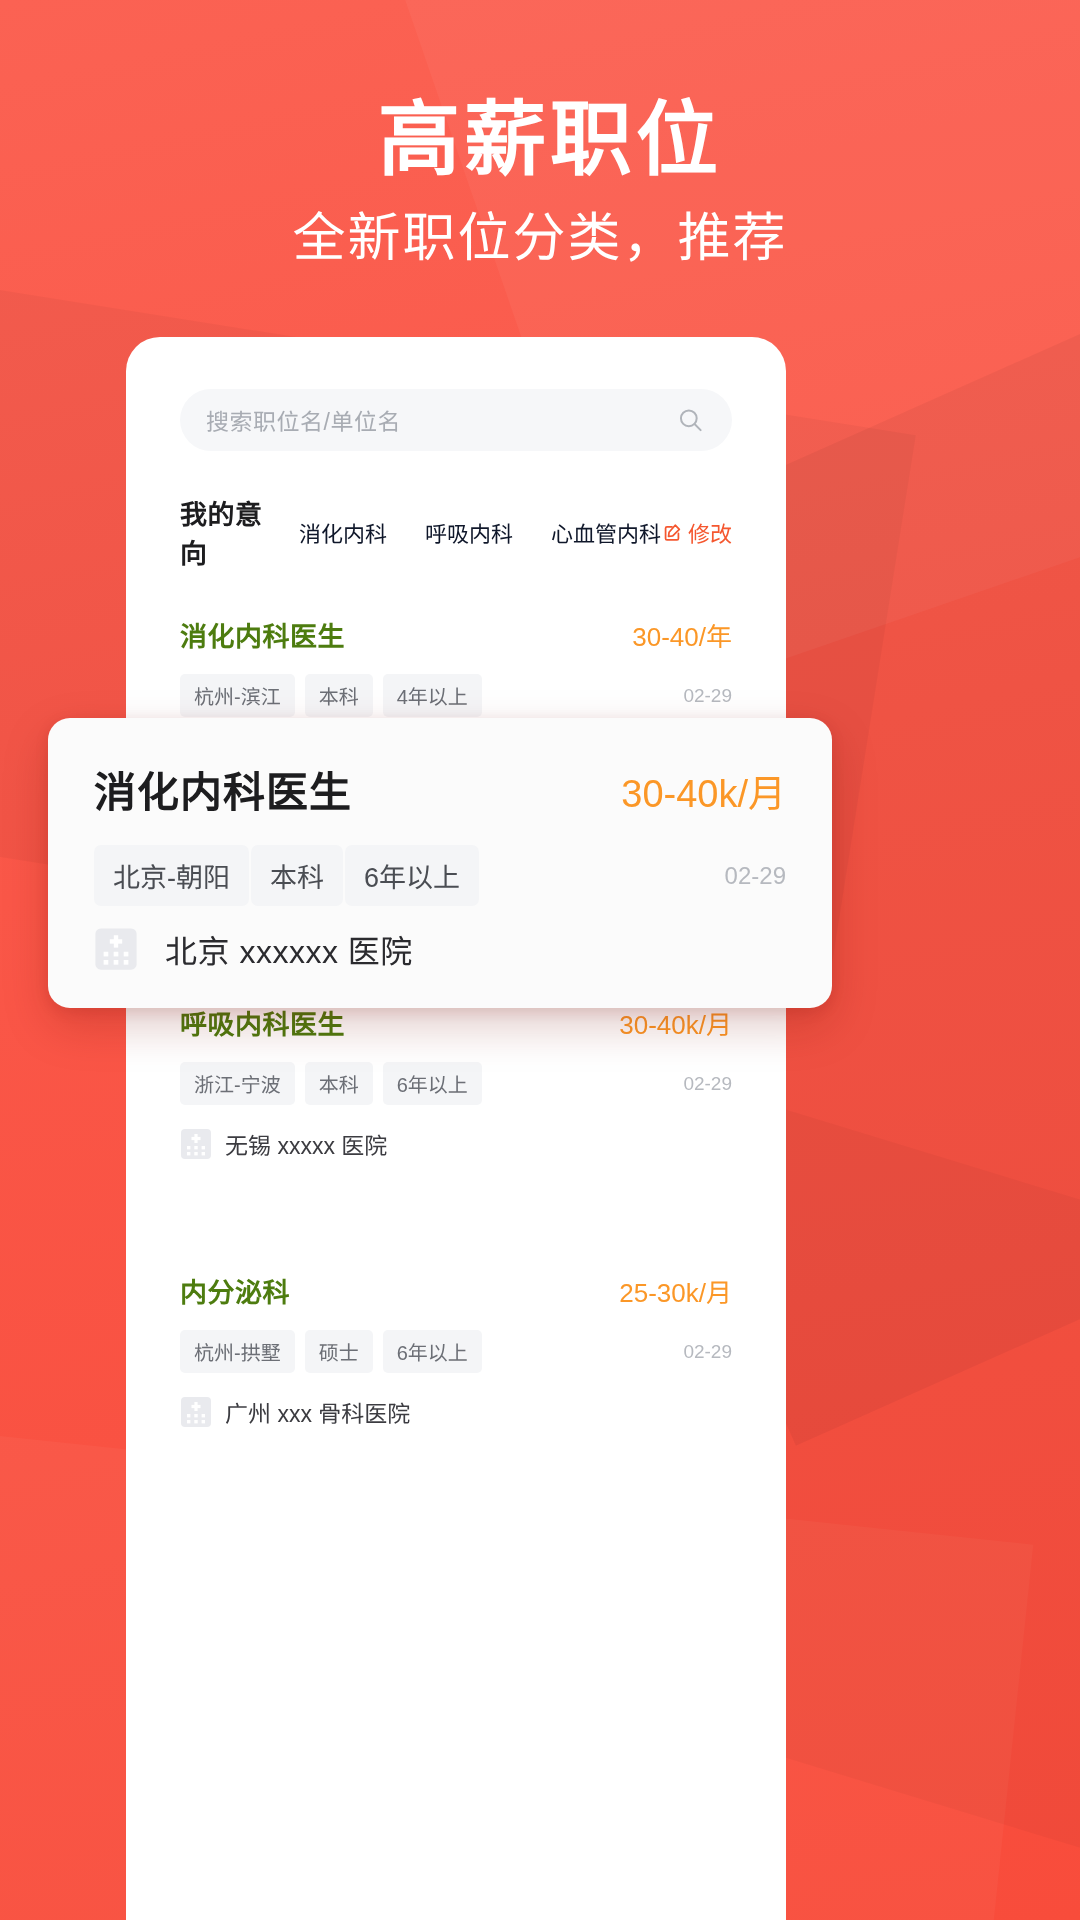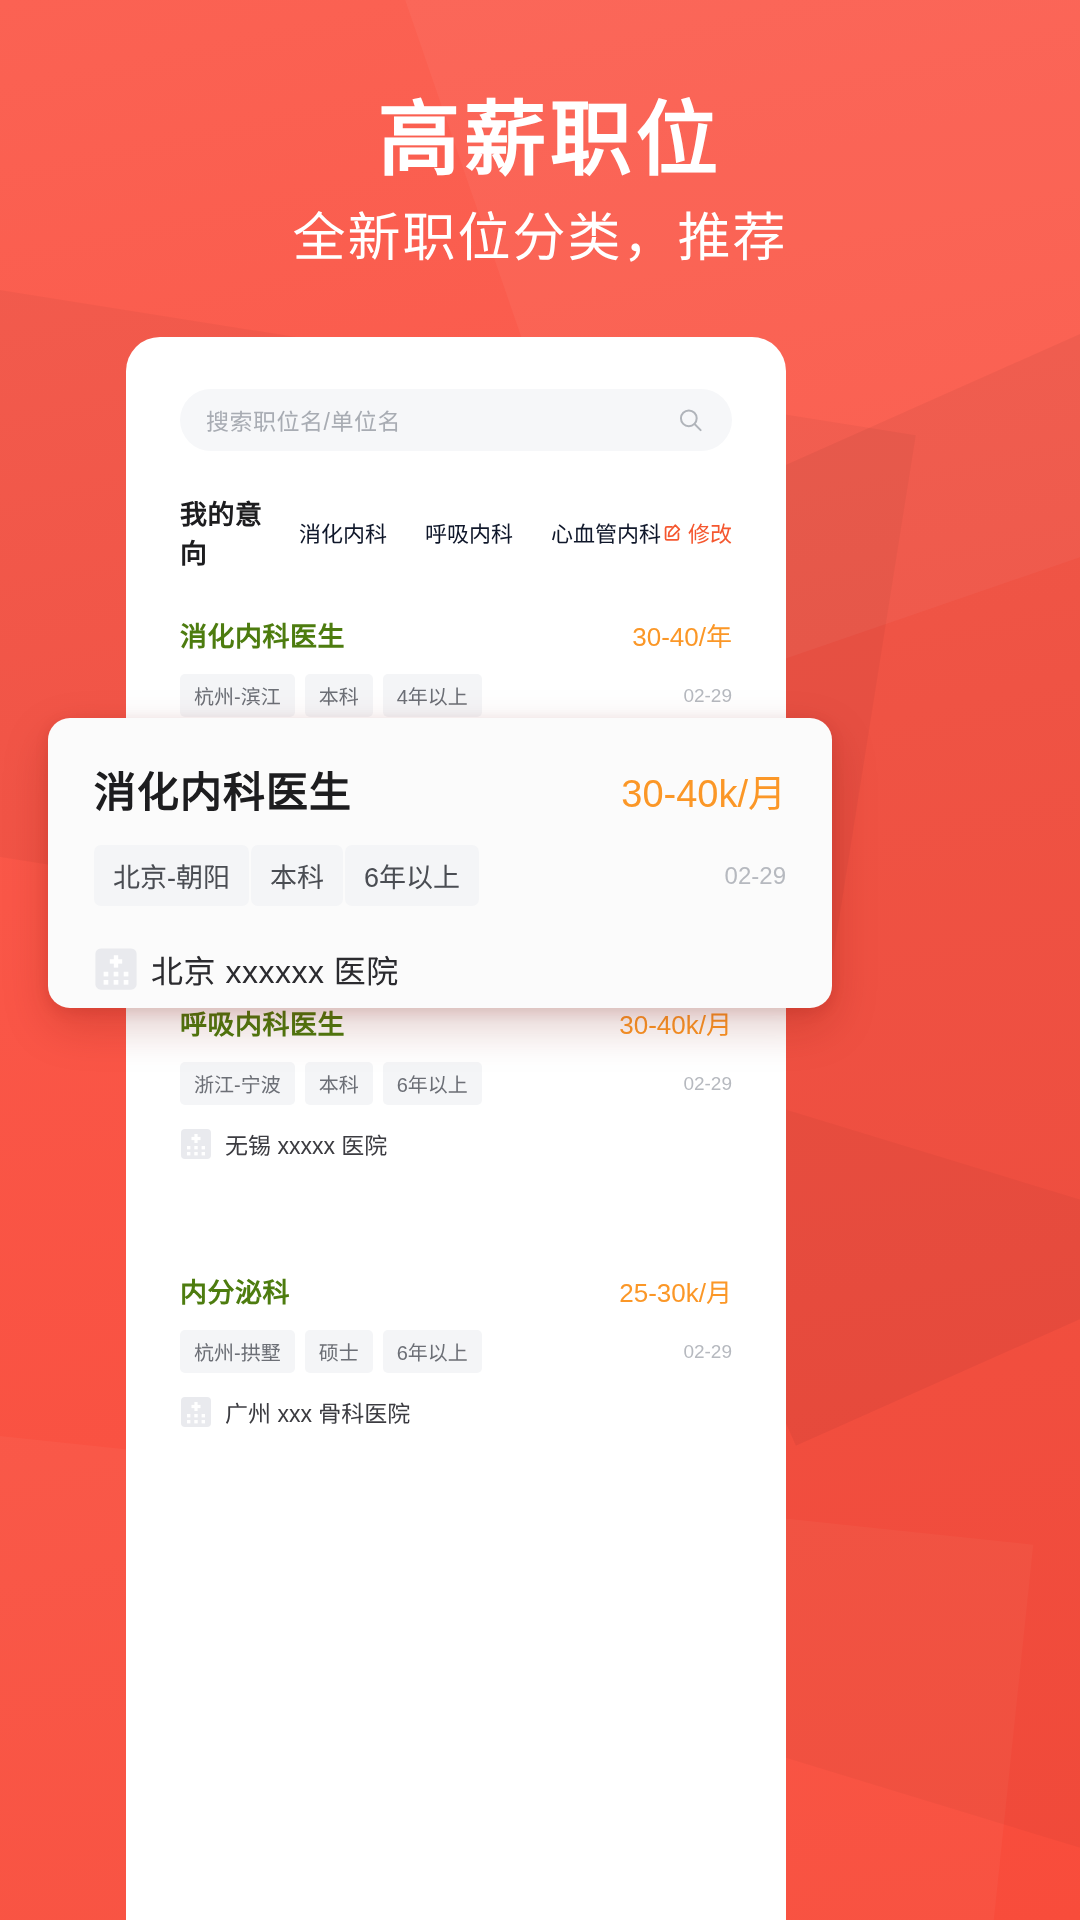--- a/index.html
+++ b/index.html
@@ -214,21 +214,21 @@
   .ov-chips { display: flex; gap: 2px; }
   .ov-chip {
     background: #f4f5f7;
     color: #4a4d53;
     font-size: 27px;
     padding: 11px 19px;
     border-radius: 7px;
     white-space: nowrap;
   }
   .ov-date { margin-left: auto; font-size: 24px; color: #b6b9bf; }
-  .ov-org { display: flex; align-items: center; gap: 13px; margin-top: 40px; text-align: right; }
+  .ov-org { display: flex; align-items: center; gap: 27px; margin-top: 20px; text-align: right; }
   .ov-org-icon { width: 44px; height: 44px; flex: none; }
   .ov-org-name { font-size: 32px; color: #2b2b2f; letter-spacing: 0.5px; }
 </style>
 </head>
 <body>
 
 <div id="stage">
 
   <div class="facet facet-a"></div>
   <div class="facet facet-b"></div>

